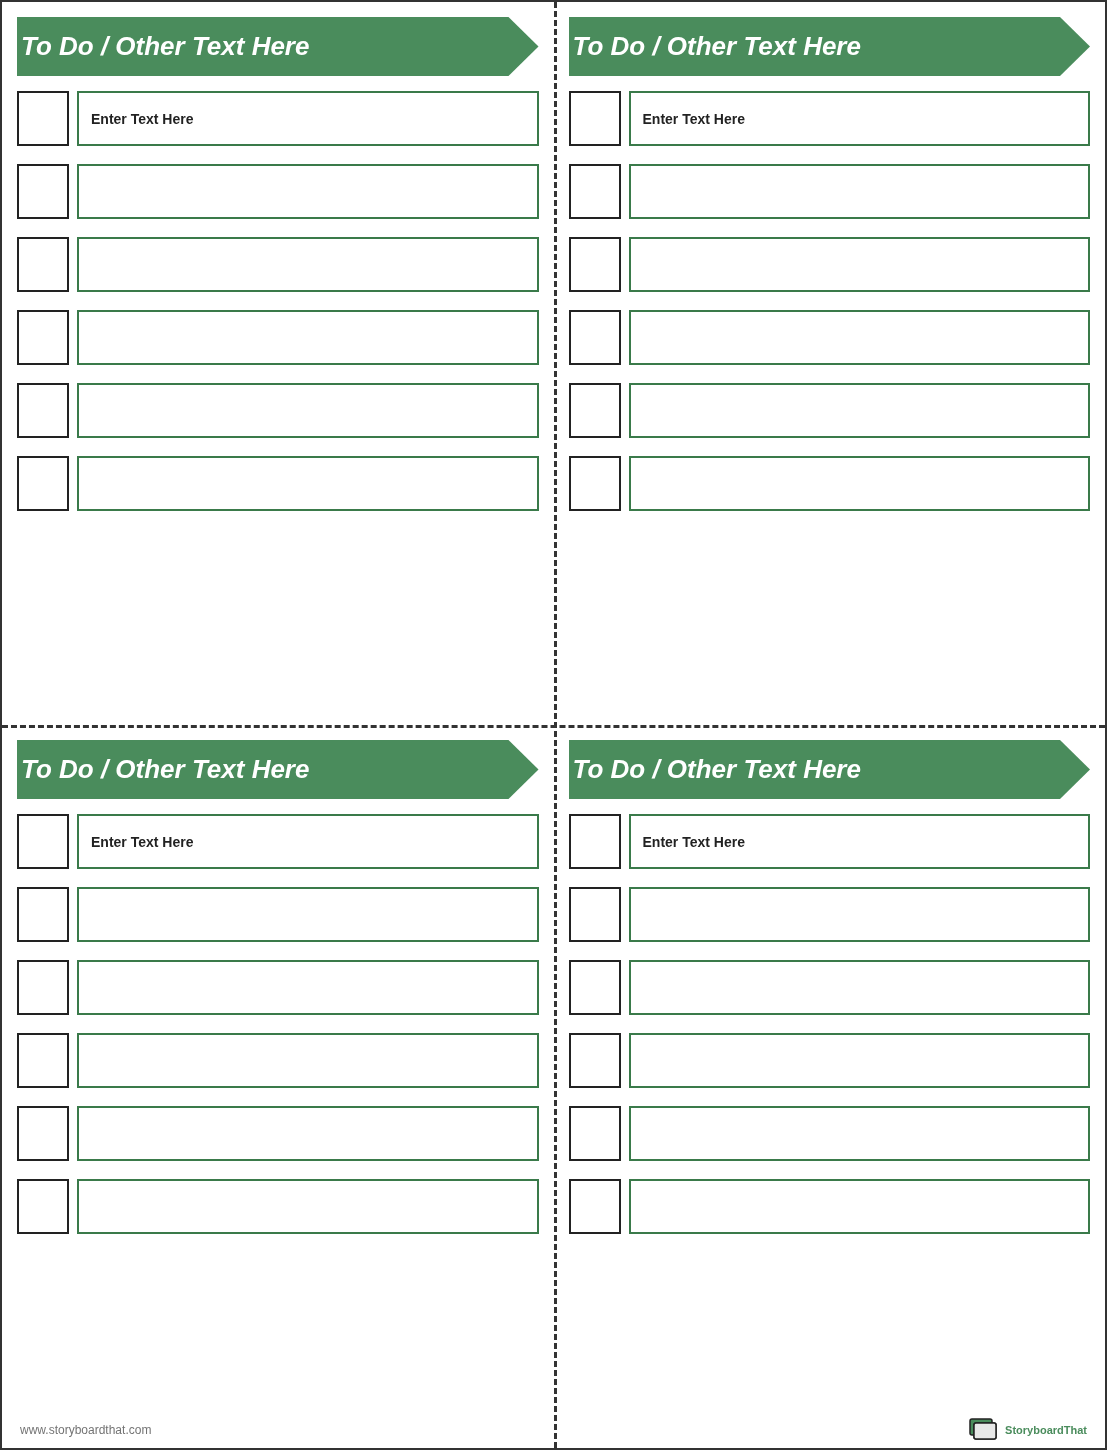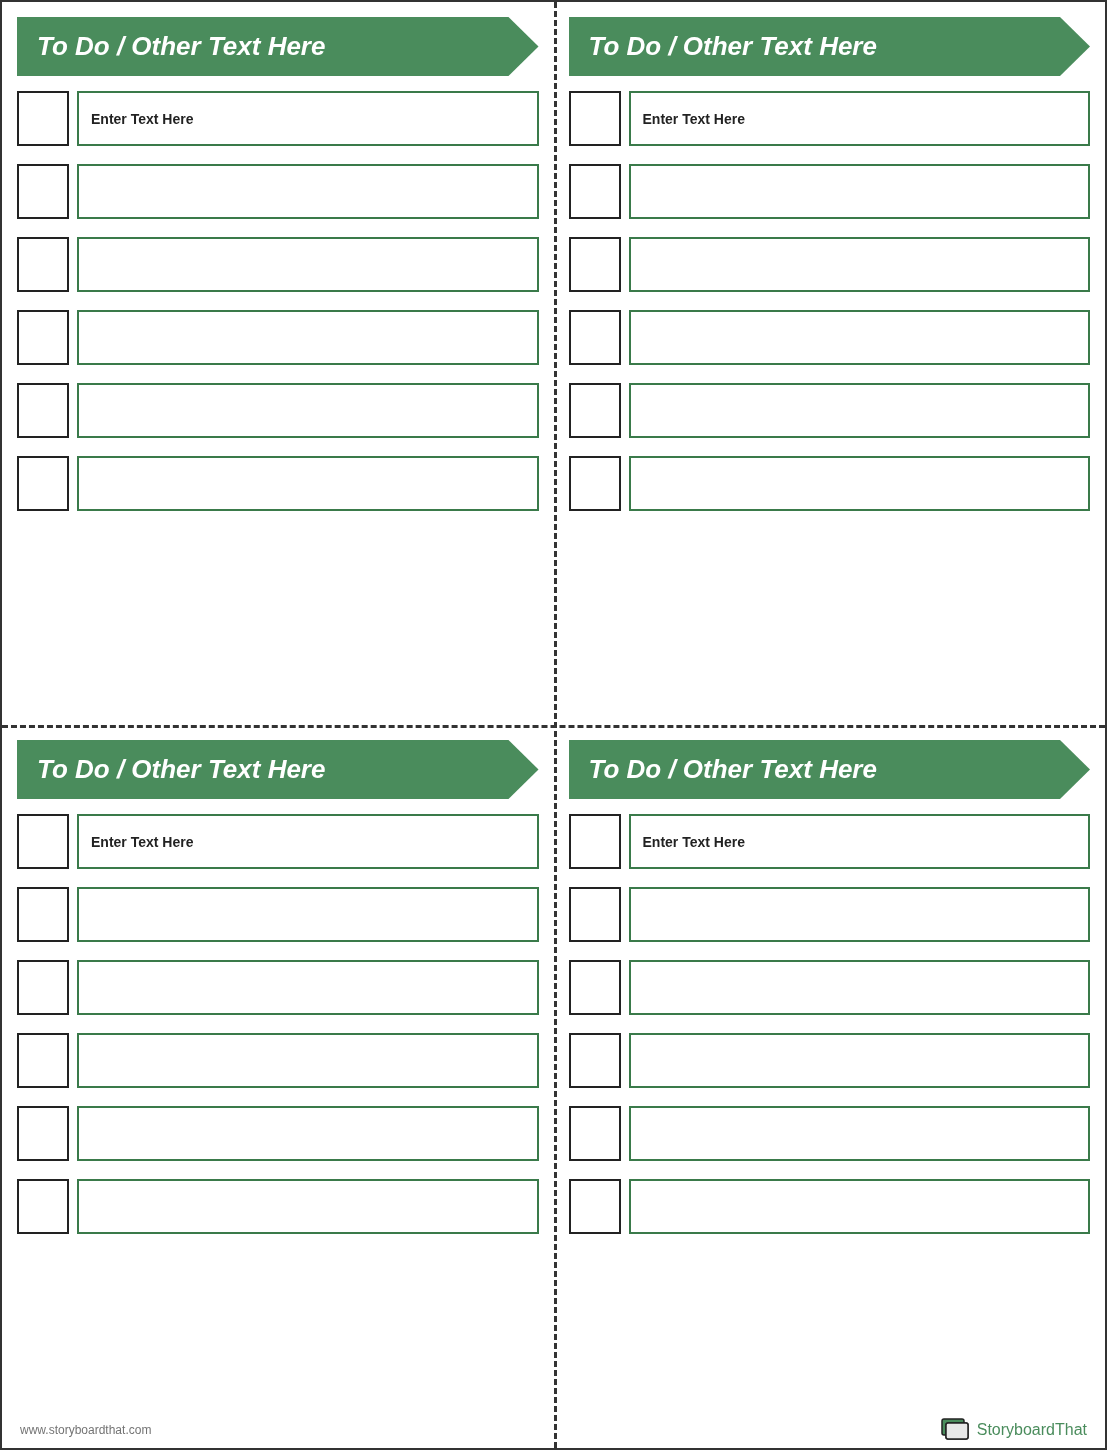--- a/index.html
+++ b/index.html
@@ -56,21 +56,21 @@
       flex-direction: column;
       overflow: hidden;
     }
 
     
     .banner {
       background: #4a8c5c;
       position: relative;
       display: flex;
       align-items: flex-end;
-      padding: 14px 20px;
+      padding: 14px 4px;
       margin: 15px 15px 10px 15px;
       clip-path: polygon(0 0, calc(100% - 30px) 0, 100% 50%, calc(100% - 30px) 100%, 0 100%);
     }
 
     .banner-title {
       color: #ffffff;
       font-size: 26px;
       font-weight: 900;
       font-style: italic;
       white-space: nowrap;
@@ -144,22 +144,22 @@
       align-items: center;
       gap: 6px;
     }
 
     .footer-logo-icon {
       width: 30px;
       height: 24px;
     }
 
     .footer-logo-text {
-      font-size: 16px;
-      font-weight: 400;
+      font-size: 11px;
+      font-weight: 700;
       color: #222;
     }
 
     .footer-logo-text span {
       color: #4a8c5c;
     }
   </style>
 </head>
 <body>
 

